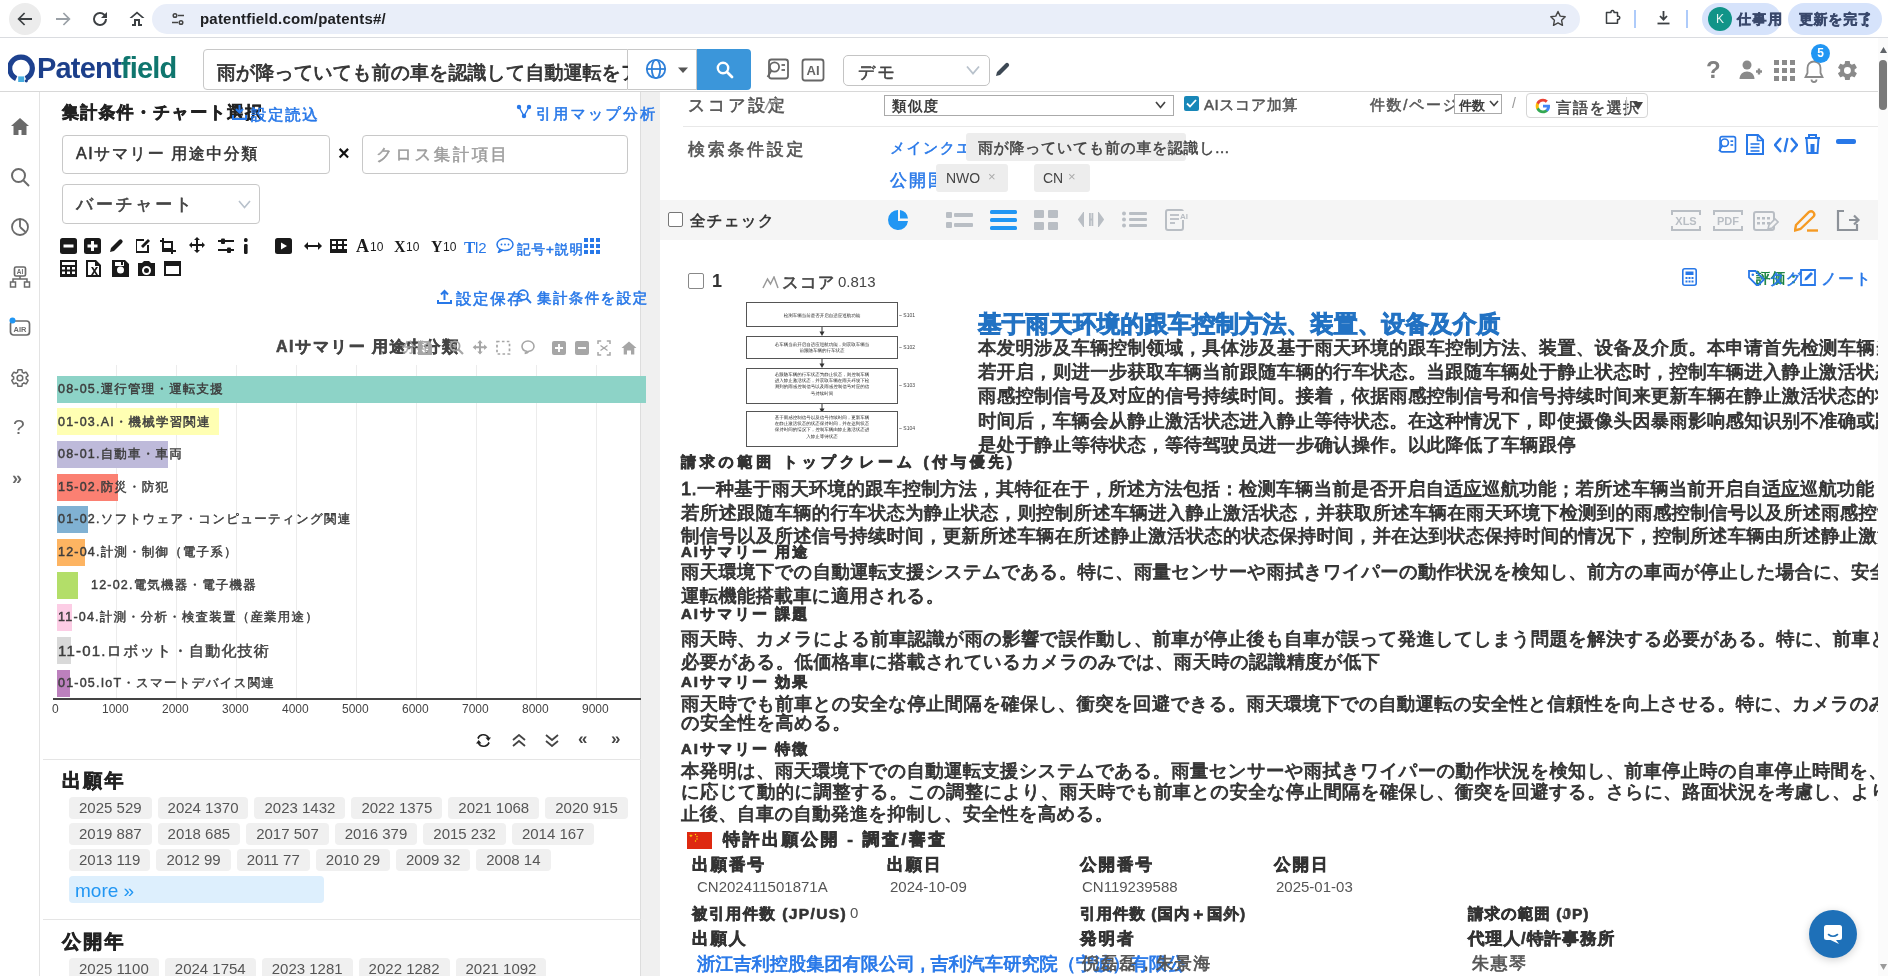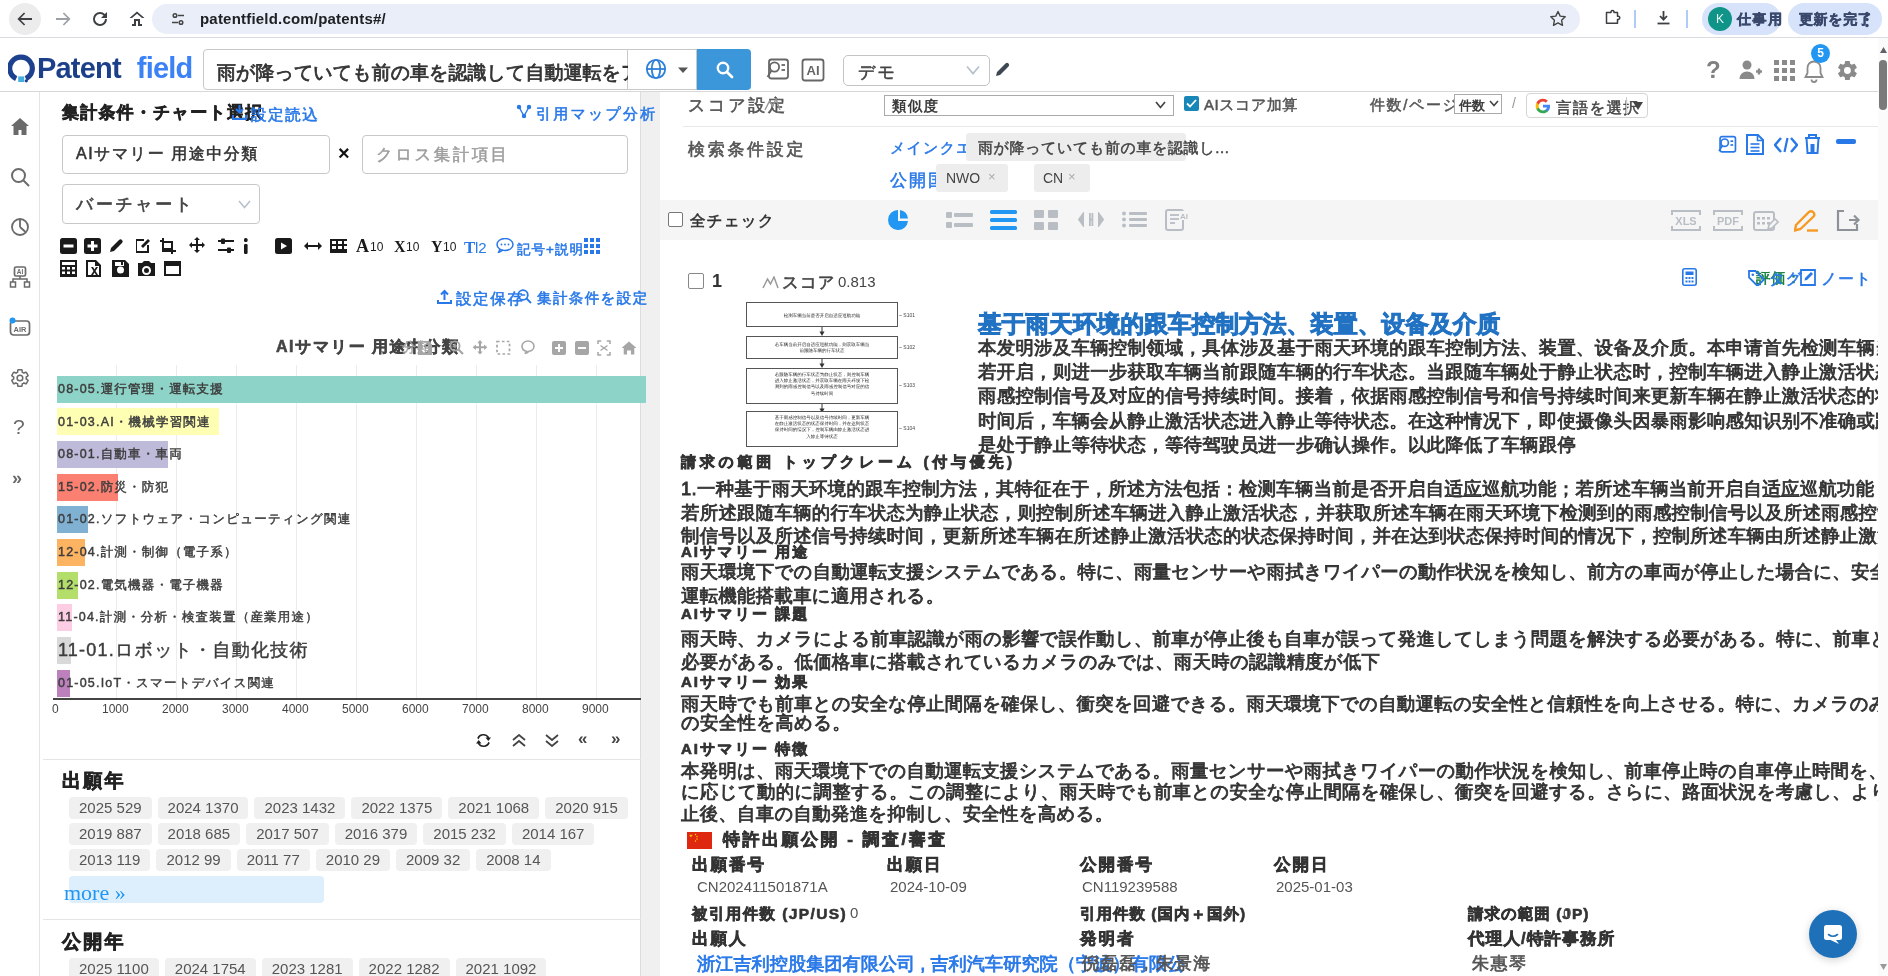--- a/index.html
+++ b/index.html
@@ -61,21 +61,21 @@
       </g>
     </svg>
 
 <div class="abs" style="left:0;top:38px;width:1888px;height:54px;background:#fff;border-bottom:1px solid #d8d8d8;"></div>
 
 <svg class="abs" style="left:8px;top:53px;" width="28" height="30" viewBox="0 0 28 30">
  <path d="M8.2 25.6 A11.3 11.3 0 1 1 17.8 25.6" fill="none" stroke="#1d418f" stroke-width="5.2"></path>
  <rect x="10.2" y="23.4" width="6" height="5.6" fill="#47aee0"></rect>
  <circle cx="18.3" cy="27.8" r="1.6" fill="#1d418f"></circle>
 </svg>
-<div class="abs" style="left:37px;top:52px;font-size:29px;font-weight:bold;color:#1c3f8a;letter-spacing:-0.8px;">Patent<span style="color:#3b82f6;margin-left:16px;">field</span></div>
+<div class="abs" style="left:37px;top:52px;font-size:29px;font-weight:bold;color:#1c3f8a;letter-spacing:-0.8px;">Patent<span style="color:#0f766e;">field</span></div>
 
 <div class="abs" style="left:203px;top:49px;width:425px;height:41px;border:1px solid #c8c8c8;border-radius:4px 0 0 4px;background:#fff;"></div>
 <div class="abs" style="left:217px;top:60px;font-size:19px;color:#333;-webkit-text-stroke-width:0.8px;">雨が降っていても前の車を認識して自動運転をアシストする</div>
 
 <div class="abs" style="left:628px;top:49px;width:69px;height:41px;border:1px solid #c8c8c8;border-left:none;background:#fff;"></div>
 <svg class="abs" style="left:645px;top:58px;" width="22" height="22" viewBox="0 0 22 22">
       <circle cx="11" cy="11" r="9.2" fill="none" stroke="#2f80d9" stroke-width="1.8"></circle>
       <ellipse cx="11" cy="11" rx="4.2" ry="9.2" fill="none" stroke="#2f80d9" stroke-width="1.8"></ellipse>
       <line x1="1.8" y1="11" x2="20.2" y2="11" stroke="#2f80d9" stroke-width="1.8"></line>
     </svg>
@@ -329,23 +329,23 @@
 <div class="abs" style="left:57px;top:604px;width:15px;height:27px;background:#fccde5;"></div>
 <div class="abs" style="left:57px;top:637px;width:14px;height:27px;background:#d9d9d9;"></div>
 <div class="abs" style="left:57px;top:670px;width:13px;height:27px;background:#bc80bd;"></div>
 
 <div class="abs" style="left:58px;top:383px;font-size:12.5px;color:#3d3d3d;letter-spacing:1.2px;-webkit-text-stroke-width:0.45px;line-height:13px;">08-05.運行管理・運転支援</div>
 <div class="abs" style="left:58px;top:416px;font-size:12.5px;color:#3d3d3d;letter-spacing:1.2px;-webkit-text-stroke-width:0.45px;line-height:13px;">01-03.AI・機械学習関連</div>
 <div class="abs" style="left:58px;top:448px;font-size:12.5px;color:#3d3d3d;letter-spacing:1.2px;-webkit-text-stroke-width:0.45px;line-height:13px;text-align:right;">08-01.自動車・車両</div>
 <div class="abs" style="left:58px;top:481px;font-size:12.5px;color:#3d3d3d;letter-spacing:1.2px;-webkit-text-stroke-width:0.45px;line-height:13px;">15-02.防災・防犯</div>
 <div class="abs" style="left:58px;top:513px;font-size:12.5px;color:#3d3d3d;letter-spacing:1.2px;-webkit-text-stroke-width:0.45px;line-height:13px;">01-02.ソフトウェア・コンピューティング関連</div>
 <div class="abs" style="left:58px;top:546px;font-size:12.5px;color:#3d3d3d;letter-spacing:1.2px;-webkit-text-stroke-width:0.45px;line-height:13px;">12-04.計測・制御（電子系）</div>
-<div class="abs" style="left:58px;top:579px;font-size:12.5px;color:#3d3d3d;letter-spacing:1.2px;-webkit-text-stroke-width:0.45px;line-height:13px;">12-02.電気機器・電子機器</div>
+<div class="abs" style="left:58px;top:579px;font-size:12.5px;color:#3d3d3d;letter-spacing:1.2px;-webkit-text-stroke-width:0.45px;line-height:13px;padding-left:33px;">12-02.電気機器・電子機器</div>
 <div class="abs" style="left:58px;top:611px;font-size:12.5px;color:#3d3d3d;letter-spacing:1.2px;-webkit-text-stroke-width:0.45px;line-height:13px;">11-04.計測・分析・検査装置（産業用途）</div>
-<div class="abs" style="left:58px;top:644px;font-size:18px;color:#3d3d3d;letter-spacing:1.2px;-webkit-text-stroke-width:0.45px;line-height:13px;">11-01.ロボット・自動化技術</div>
+<div class="abs" style="left:58px;top:644px;font-size:15px;color:#3d3d3d;letter-spacing:1.2px;-webkit-text-stroke-width:0.45px;line-height:13px;">11-01.ロボット・自動化技術</div>
 <div class="abs" style="left:58px;top:677px;font-size:12.5px;color:#3d3d3d;letter-spacing:1.2px;-webkit-text-stroke-width:0.45px;line-height:13px;">01-05.IoT・スマートデバイス関連</div>
 
 <div class="abs" style="left:53px;top:698px;width:588px;height:2px;background:#444;"></div>
 <div class="abs" style="left:52px;top:702px;width:560px;height:14px;font-size:12px;color:#444;">
 <span class="abs" style="left:0px;">0</span>
           <span class="abs" style="left:50px;">1000</span>
           <span class="abs" style="left:110px;">2000</span>
           <span class="abs" style="left:170px;">3000</span>
           <span class="abs" style="left:230px;">4000</span>
           <span class="abs" style="left:290px;">5000</span>
@@ -370,21 +370,21 @@
 
 <div class="abs" style="left:43px;top:759px;width:598px;height:1px;background:#e5e5e5;"></div>
 <div class="abs" style="left:62px;top:768px;font-size:19px;font-weight:bold;color:#222;letter-spacing:2.3px;-webkit-text-stroke-width:0.65px;">出願年</div>
 <div class="abs" style="left:69px;top:797px;width:580px;">
 <style>.yb{display:inline-block;background:#f0f0f0;border-radius:4px;color:#555;font-size:15px;line-height:22px;padding:0 10px;margin:0 6px 4px 0;}</style>
 <div style="height:26px;"><span class="yb">2025 529</span><span class="yb">2024 1370</span><span class="yb">2023 1432</span><span class="yb">2022 1375</span><span class="yb">2021 1068</span><span class="yb">2020 915</span></div>
 <div style="height:26px;"><span class="yb">2019 887</span><span class="yb">2018 685</span><span class="yb">2017 507</span><span class="yb">2016 379</span><span class="yb">2015 232</span><span class="yb">2014 167</span></div>
 <div style="height:26px;"><span class="yb">2013 119</span><span class="yb">2012 99</span><span class="yb">2011 77</span><span class="yb">2010 29</span><span class="yb">2009 32</span><span class="yb">2008 14</span></div>
 </div>
 <div class="abs" style="left:69px;top:876px;width:255px;height:27px;background:#ddeffd;border-radius:4px;"></div>
-<div class="abs" style="left:64px;top:880px;font-size:22px;color:#2196f3;font-family:Liberation Serif, serif;">more »</div>
+<div class="abs" style="left:75px;top:880px;font-size:19px;color:#2196f3;">more »</div>
 <div class="abs" style="left:43px;top:919px;width:598px;height:1px;background:#e5e5e5;"></div>
 <div class="abs" style="left:62px;top:929px;font-size:19px;font-weight:bold;color:#222;letter-spacing:2.3px;-webkit-text-stroke-width:0.65px;">公開年</div>
 <div class="abs" style="left:69px;top:958px;width:560px;">
 <div style="height:26px;"><span class="yb">2025 1100</span><span class="yb">2024 1754</span><span class="yb">2023 1281</span><span class="yb">2022 1282</span><span class="yb">2021 1092</span></div>
 </div>
 </div>
 
 <div id="rightpanel">
 
 <div class="abs" style="left:688px;top:94px;font-size:17px;color:#555;letter-spacing:2.7px;-webkit-text-stroke-width:0.6px;">スコア設定</div>

